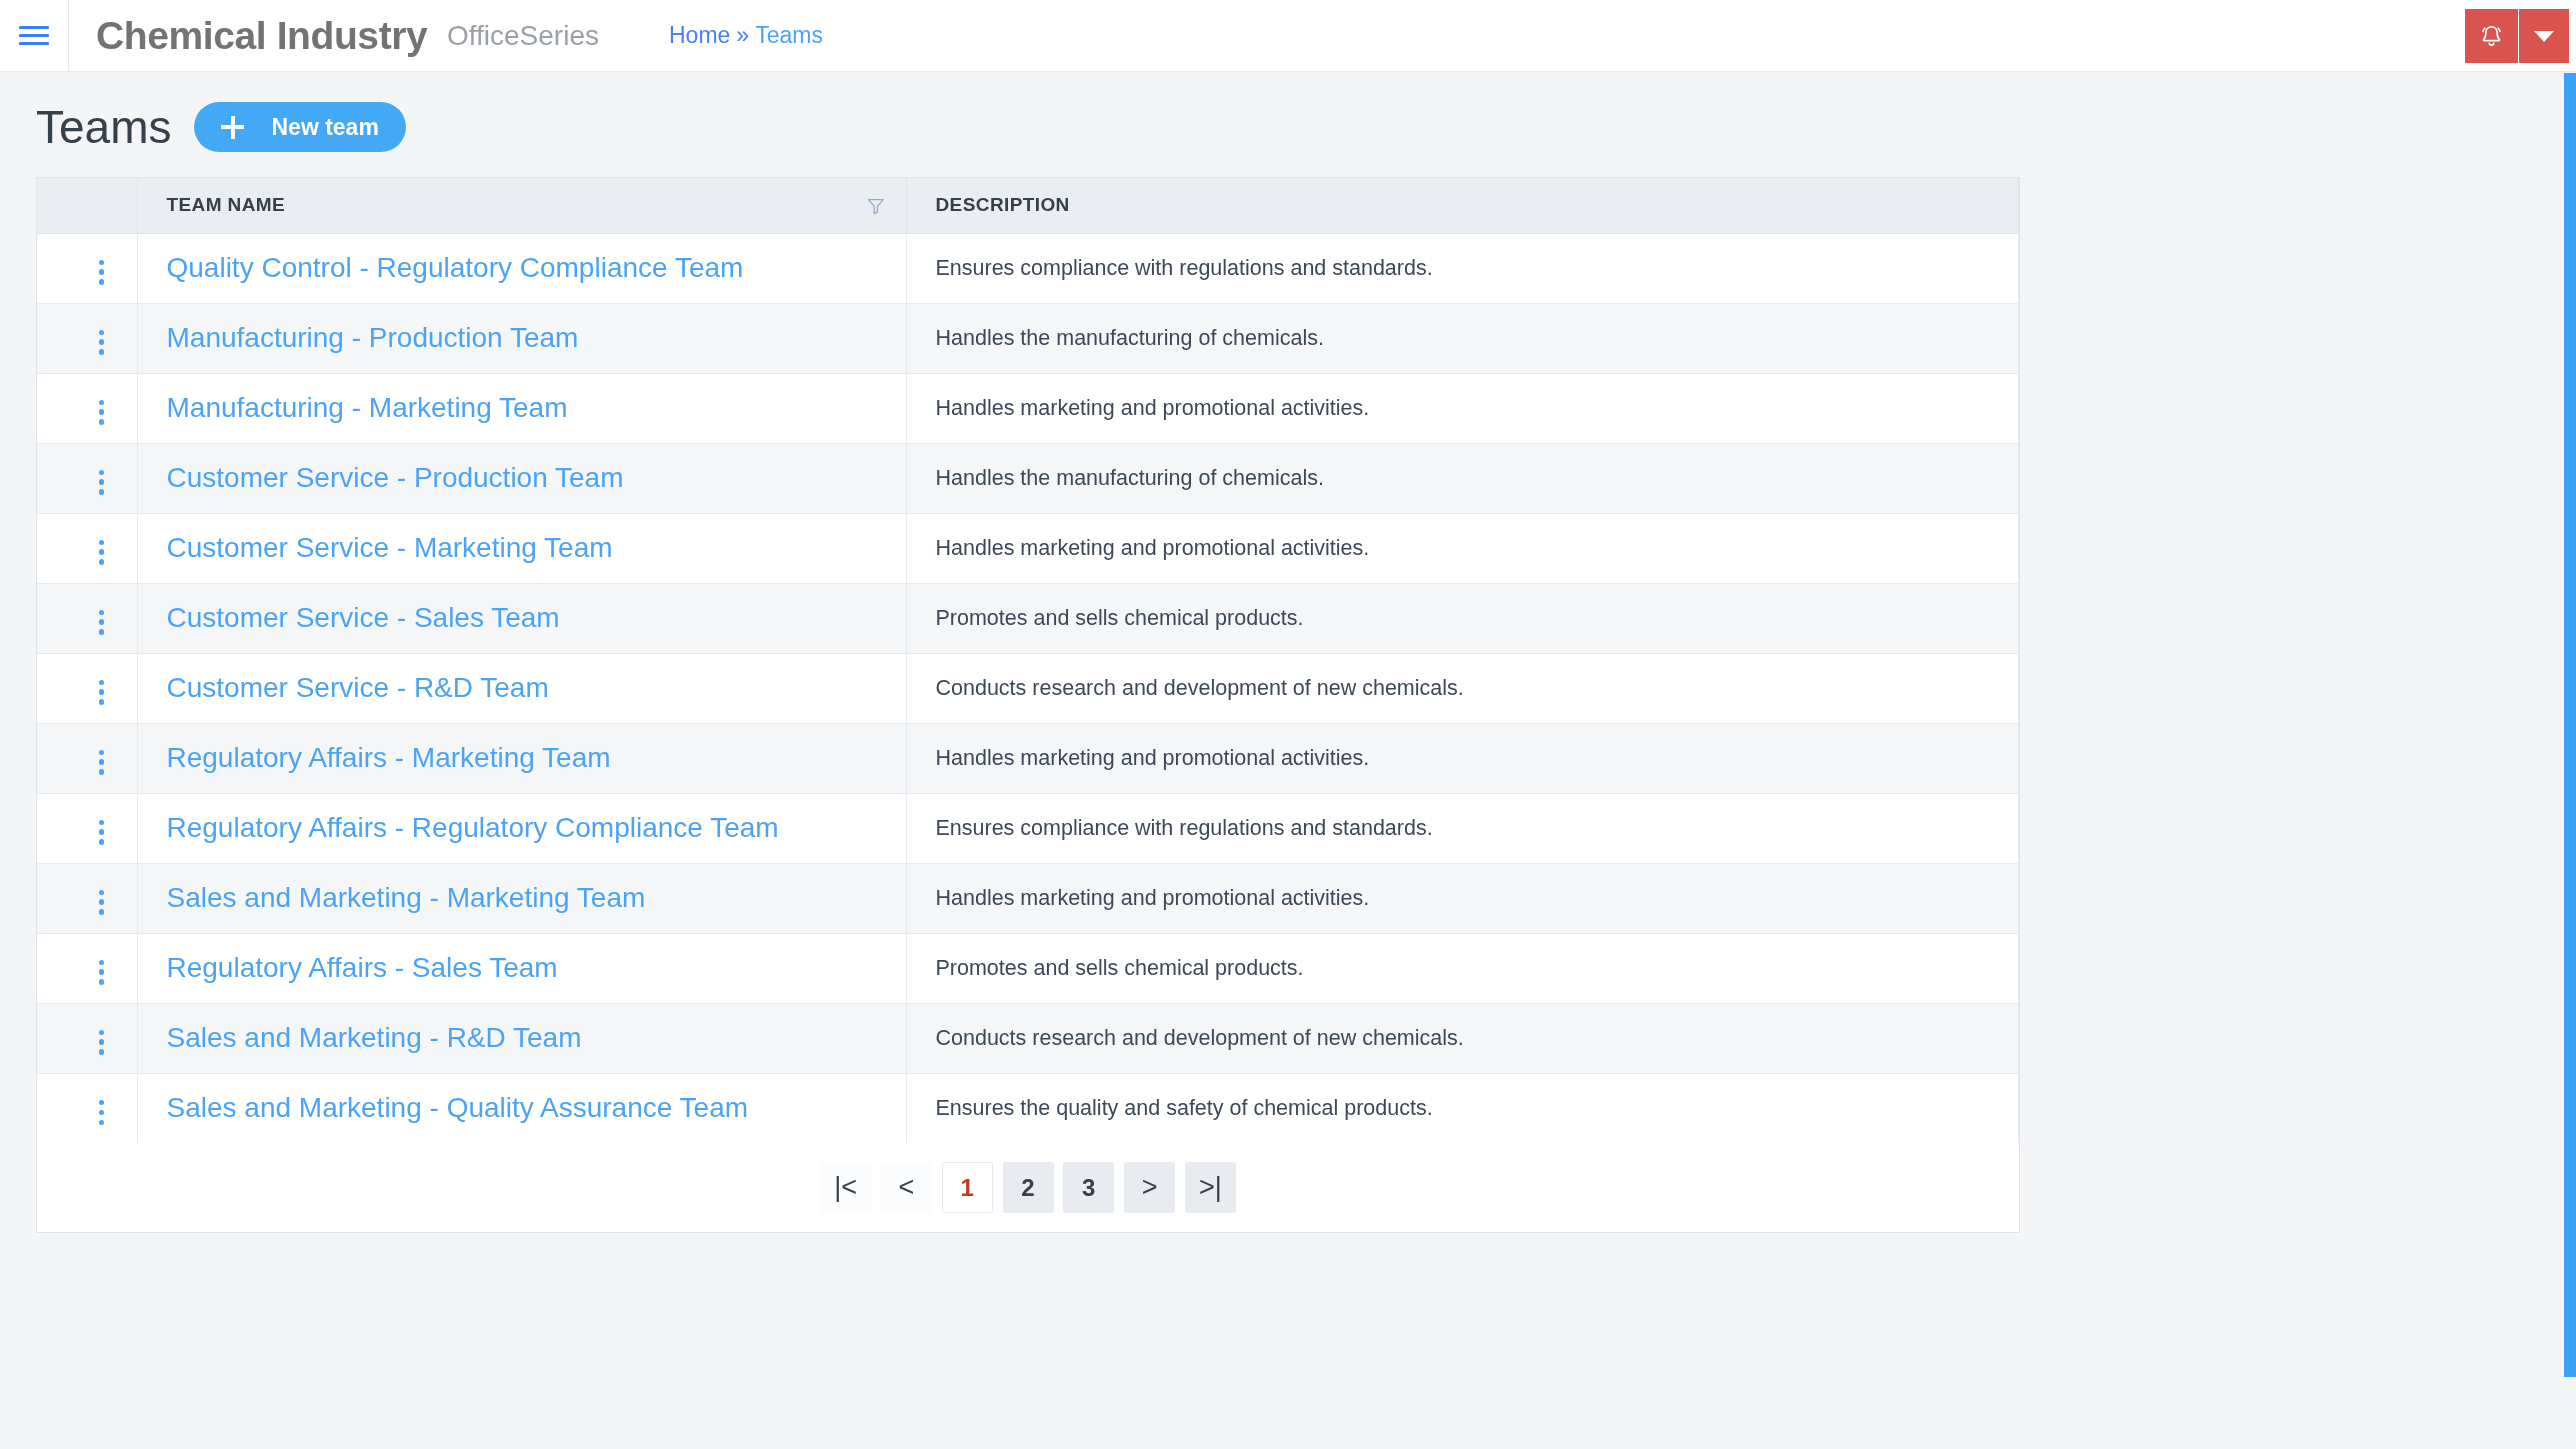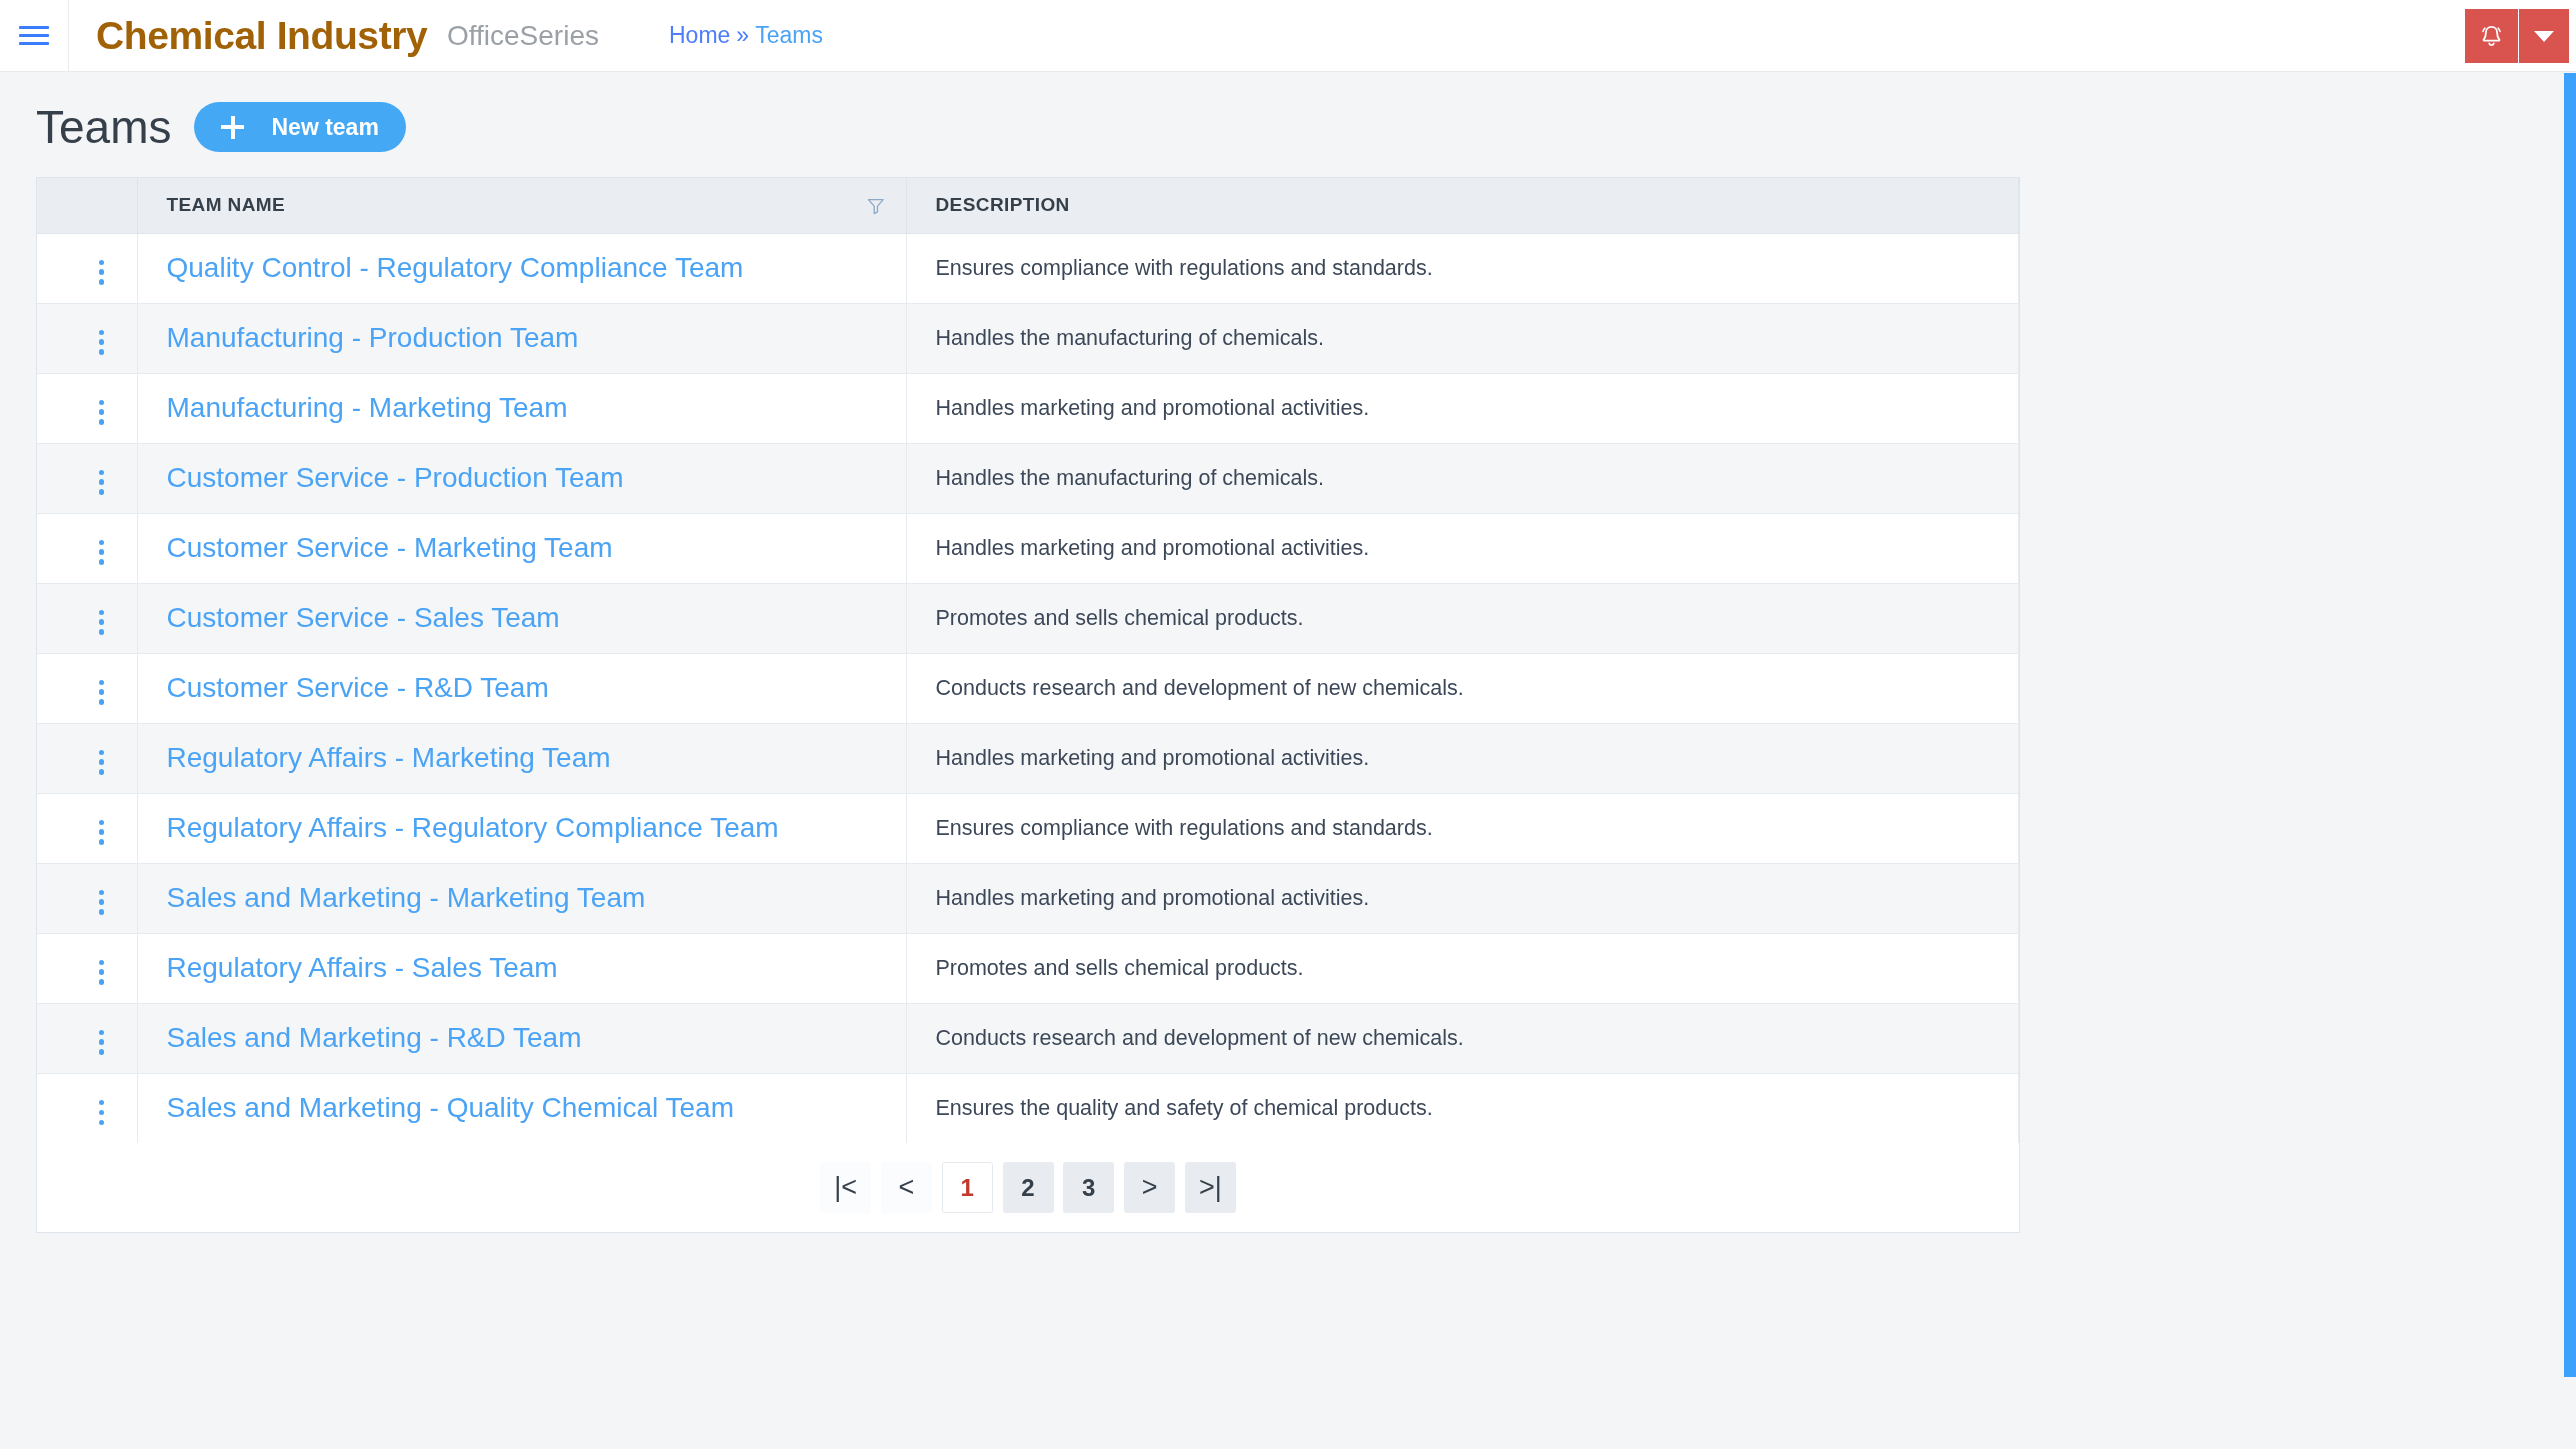--- a/index.html
+++ b/index.html
@@ -29,21 +29,21 @@
     border-right: 0.9px solid #e8eaed;
     cursor: pointer;
   }
   .hamburger { width: 30px; height: 19.7px; display: flex; flex-direction: column; justify-content: space-between; }
   .hamburger i { display: block; height: 3.6px; background: #3b7dff; border-radius: 0.9px; }
 
   .brand {
     margin-left: 27px;
     font-size: 39px;
     font-weight: bold;
-    color: #a16207;
+    color: #737373;
     letter-spacing: -0.4px;
     white-space: nowrap;
   }
   .brand-sub {
     margin-left: 19.7px;
     font-size: 28px;
     color: #9aa0a6;
     white-space: nowrap;
   }
   .breadcrumb {
@@ -408,21 +408,21 @@
               </span></td>
             <td class="c-name"><a class="row-link">Sales and Marketing - R&amp;D Team</a></td>
             <td class="c-desc">Conducts research and development of new chemicals.</td>
           </tr>
           <tr>
             <td class="c-menu"><span class="kebab">
                 <span></span>
                 <span></span>
                 <span></span>
               </span></td>
-            <td class="c-name"><a class="row-link">Sales and Marketing - Quality Chemical Team</a></td>
+            <td class="c-name"><a class="row-link">Sales and Marketing - Quality Assurance Team</a></td>
             <td class="c-desc">Ensures the quality and safety of chemical products.</td>
           </tr>
         </tbody>
     </table>
 
     <div class="pager-row">
       <button class="pg disabled nav">|&lt;</button>
       <button class="pg disabled nav">&lt;</button>
       <span id="page-numbers" style="display:flex;gap:9.8px;">
           <button class="pg current">1</button>

